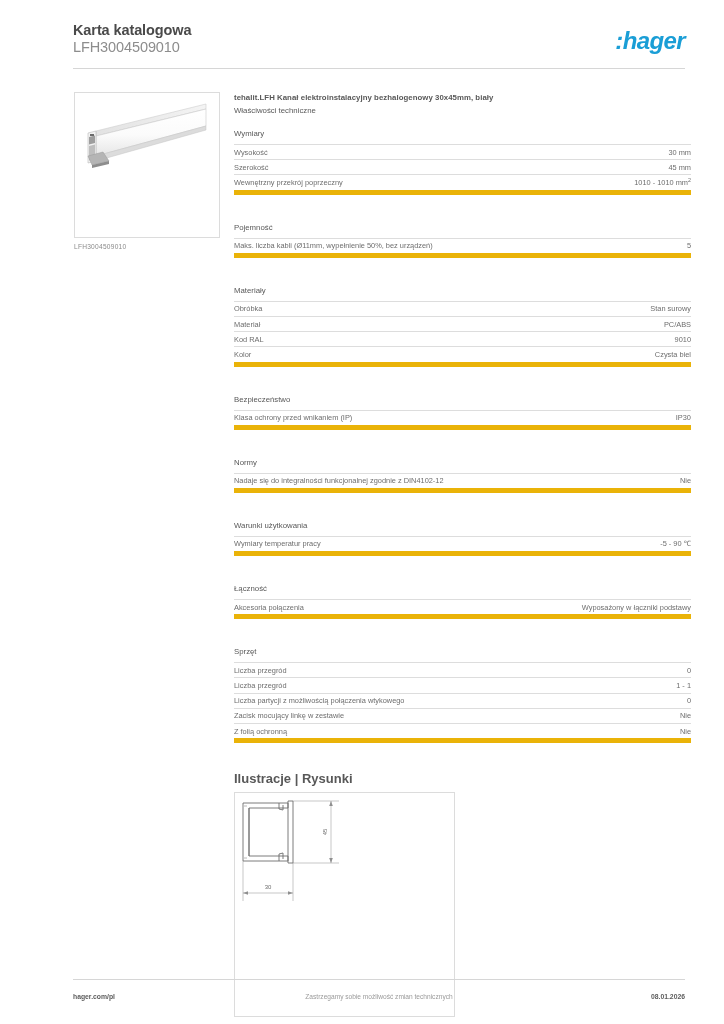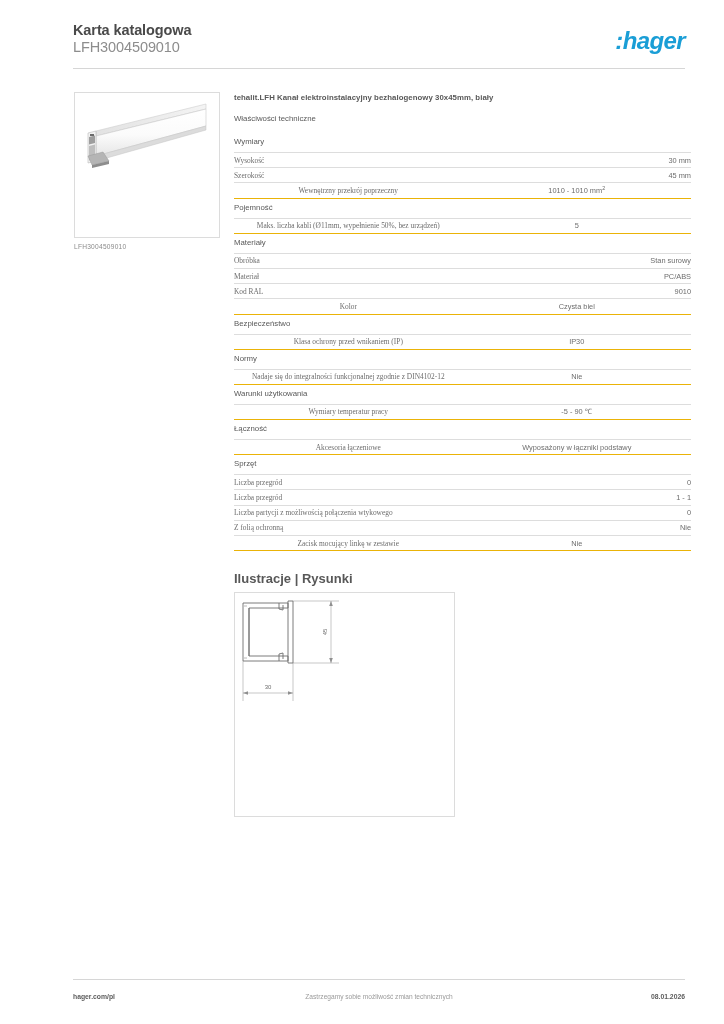--- a/index.html
+++ b/index.html
@@ -91,48 +91,48 @@
     position: absolute;
     left: 217px;
     top: 92px;
     width: 457px;
   }
   .product-title {
     font-size: 7.8px;
     font-weight: bold;
     color: #585858;
     letter-spacing: 0.05px;
-    margin: 0 0 11px 0;
+    margin: 0 0 3px 0;
     line-height: 11px;
   }
   .section-title {
     font-size: 7.8px;
     font-weight: normal;
     color: #585858;
     margin: 0 0 5px 0;
     line-height: 10px;
   }
-  .spec-group { margin-bottom: 4px; }
+  .spec-group { margin-bottom: 28px; }
 
   table.spec {
     width: 100%;
     border-collapse: collapse;
     table-layout: fixed;
   }
   table.spec tr { height: 14px; }
   table.spec td {
     border-top: 1px solid #dddddd;
     font-size: 7.4px;
     color: #6d6d6d;
     padding: 2.6px 0 2.6px 0;
     line-height: 9px;
     vertical-align: middle;
   }
-  table.spec tr:last-child td { border-bottom: 1px solid #eab308; text-align: center; }
-  td.lbl { text-align: left; font-family: Liberation Serif, serif; }
+  table.spec tr:last-child td { border-bottom: 5px solid #eab308; }
+  td.lbl { text-align: left; }
   td.val { text-align: right; white-space: nowrap; }
   sup { font-size: 5.4px; vertical-align: super; line-height: 0; }
 
   
   .drawing-heading {
     font-size: 13px;
     font-weight: bold;
     color: #585858;
     margin: 20px 0 6px 0;
   }
@@ -319,21 +319,21 @@
                 <td class="val">-5 - 90 ℃</td>
               </tr>
             </tbody>
           </table>
         </div>
         <div class="spec-group">
           <div class="section-title">Łączność</div>
           <table class="spec">
             <tbody>
               <tr>
-                <td class="lbl">Akcesoria łączeniowe</td>
+                <td class="lbl">Akcesoria połączenia</td>
                 <td class="val">Wyposażony w łączniki podstawy</td>
               </tr>
             </tbody>
           </table>
         </div>
         <div class="spec-group">
           <div class="section-title">Sprzęt</div>
           <table class="spec">
             <tbody>
               <tr>
@@ -342,25 +342,25 @@
               </tr>
               <tr>
                 <td class="lbl">Liczba przegród</td>
                 <td class="val">1 - 1</td>
               </tr>
               <tr>
                 <td class="lbl">Liczba partycji z możliwością połączenia wtykowego</td>
                 <td class="val">0</td>
               </tr>
               <tr>
+                <td class="lbl">Zacisk mocujący linkę w zestawie</td>
+                <td class="val">Nie</td>
+              </tr>
+              <tr>
                 <td class="lbl">Z folią ochronną</td>
-                <td class="val">Nie</td>
-              </tr>
-              <tr>
-                <td class="lbl">Zacisk mocujący linkę w zestawie</td>
                 <td class="val">Nie</td>
               </tr>
             </tbody>
           </table>
         </div>
       </div>
 
     <div class="drawing-heading">Ilustracje | Rysunki</div>
 
     <div class="drawing-box">

